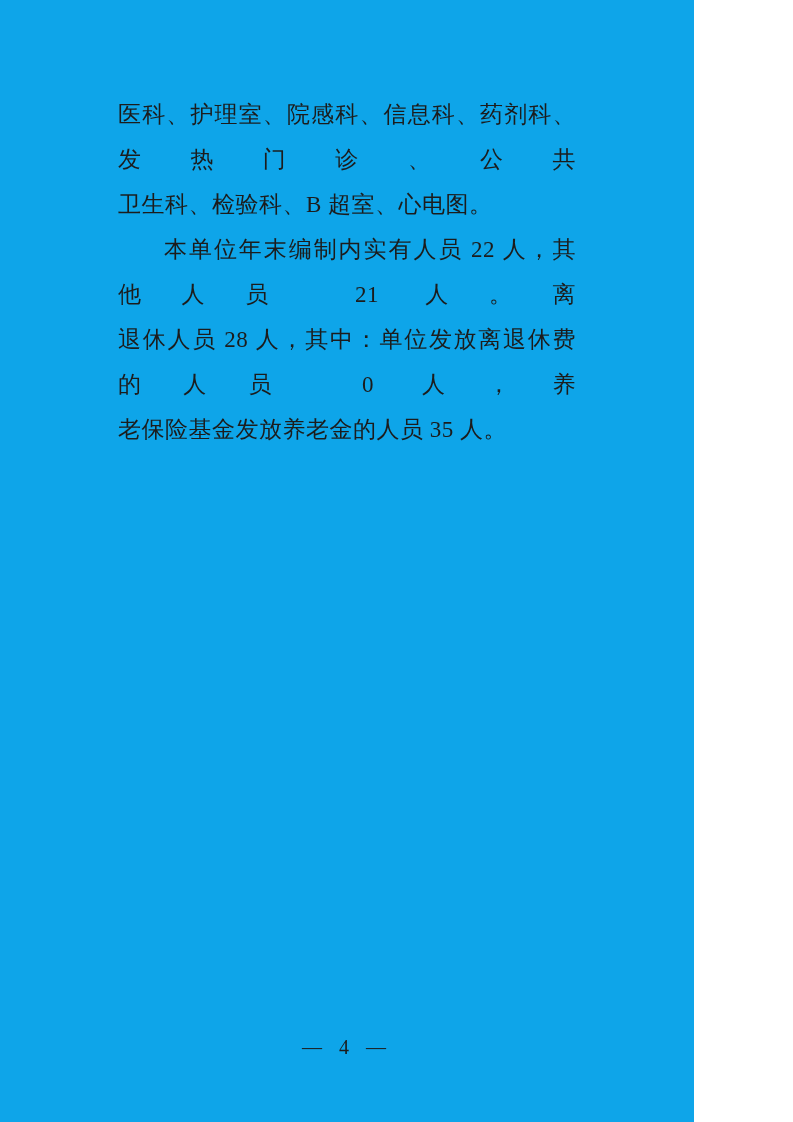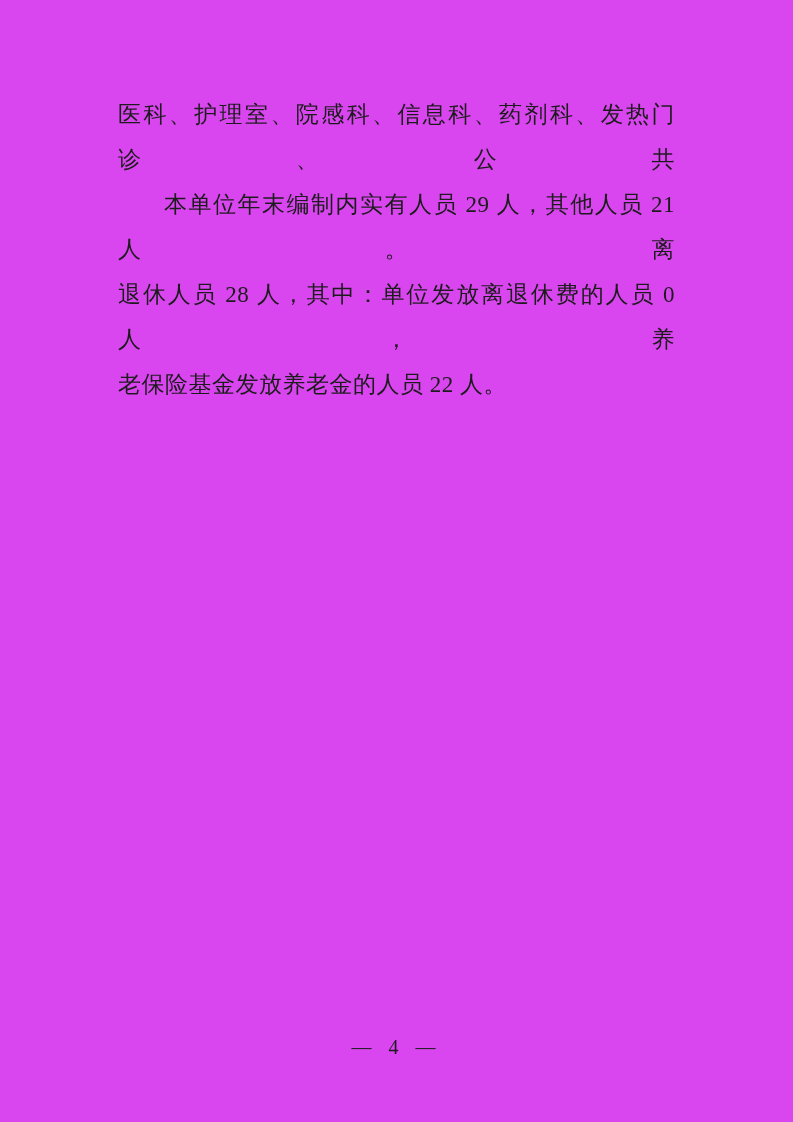--- a/index.html
+++ b/index.html
@@ -2,23 +2,23 @@
 <html><head>
 <meta charset="utf-8">
 <style>
   html, body {
     margin: 0;
     padding: 0;
     background: #ffffff;
   }
   .page {
     position: relative;
-    width: 793px;
+    width: 694px;
     height: 1122px;
-    background: #d946ef;
+    background: #0ea5e9;
     overflow: hidden;
     font-family: "Liberation Serif", "DejaVu Serif", serif;
     color: #1c1c1c;
   }
   .content {
     position: absolute;
     left: 118px;
     right: 118px;
     top: 92px;
   }
@@ -53,24 +53,25 @@
   }
 </style>
 </head>
 <body>
 
 <div class="page">
   <div class="content">
 
     <p class="para">
       <span class="line just">医科、护理室、院感科、信息科、药剂科、发热门诊、公共</span>
+      <span class="line">卫生科、检验科、B 超室、心电图。</span>
     </p>
 
     <p class="para">
-      <span class="line just indent">本单位年末编制内实有人员 29 人，其他人员 21 人。离</span>
+      <span class="line just indent">本单位年末编制内实有人员 22 人，其他人员 21 人。离</span>
       <span class="line just">退休人员 28 人，其中：单位发放离退休费的人员 0 人，养</span>
-      <span class="line">老保险基金发放养老金的人员 22 人。</span>
+      <span class="line">老保险基金发放养老金的人员 35 人。</span>
     </p>
 
   </div>
 
   <div class="footer">— 4 —</div>
 </div>
 
 </body></html>

